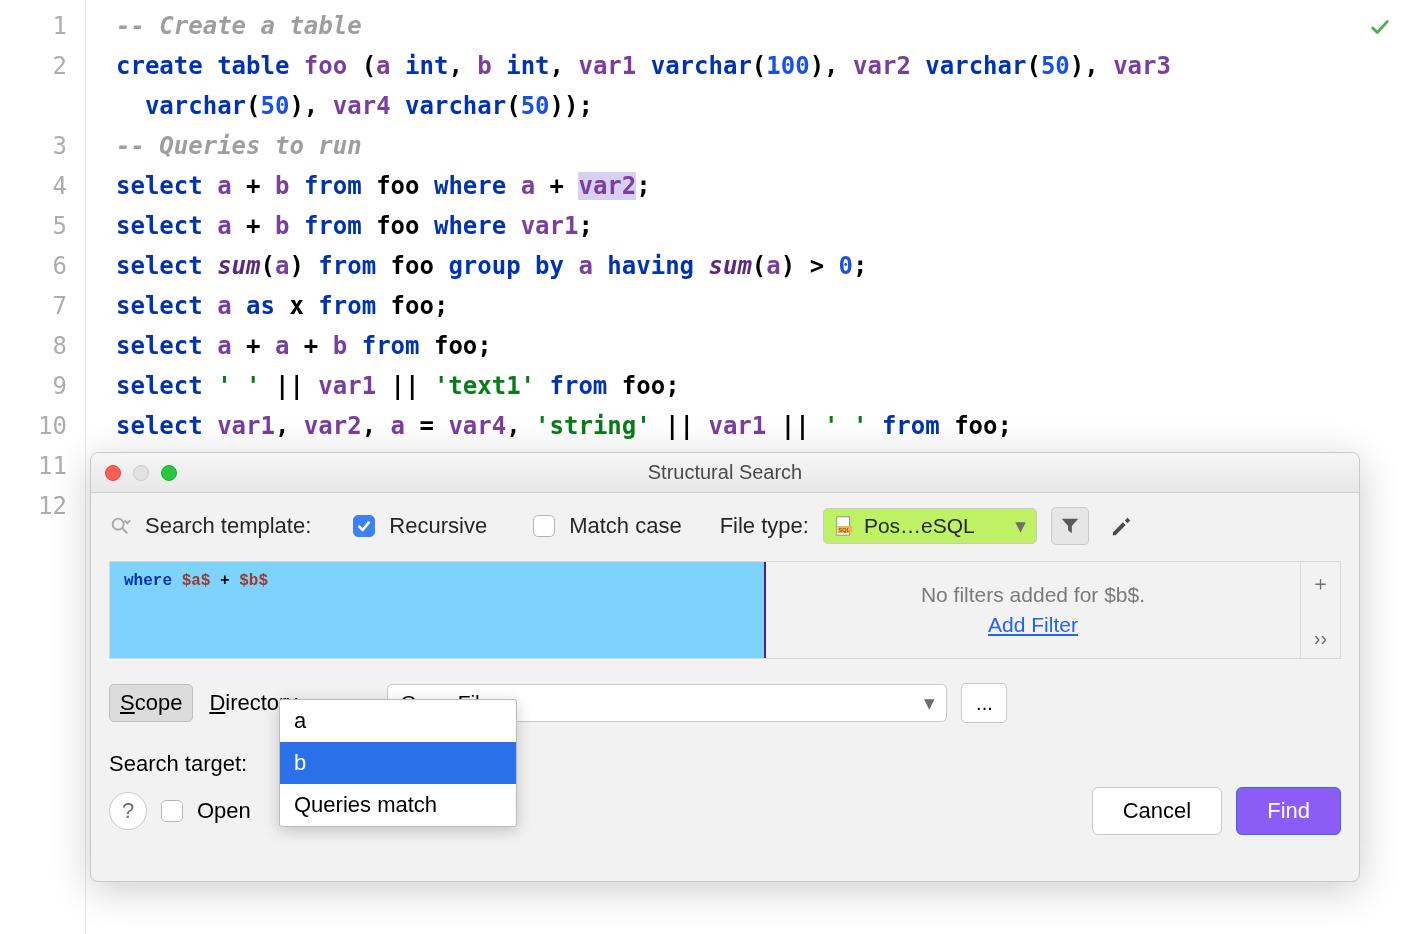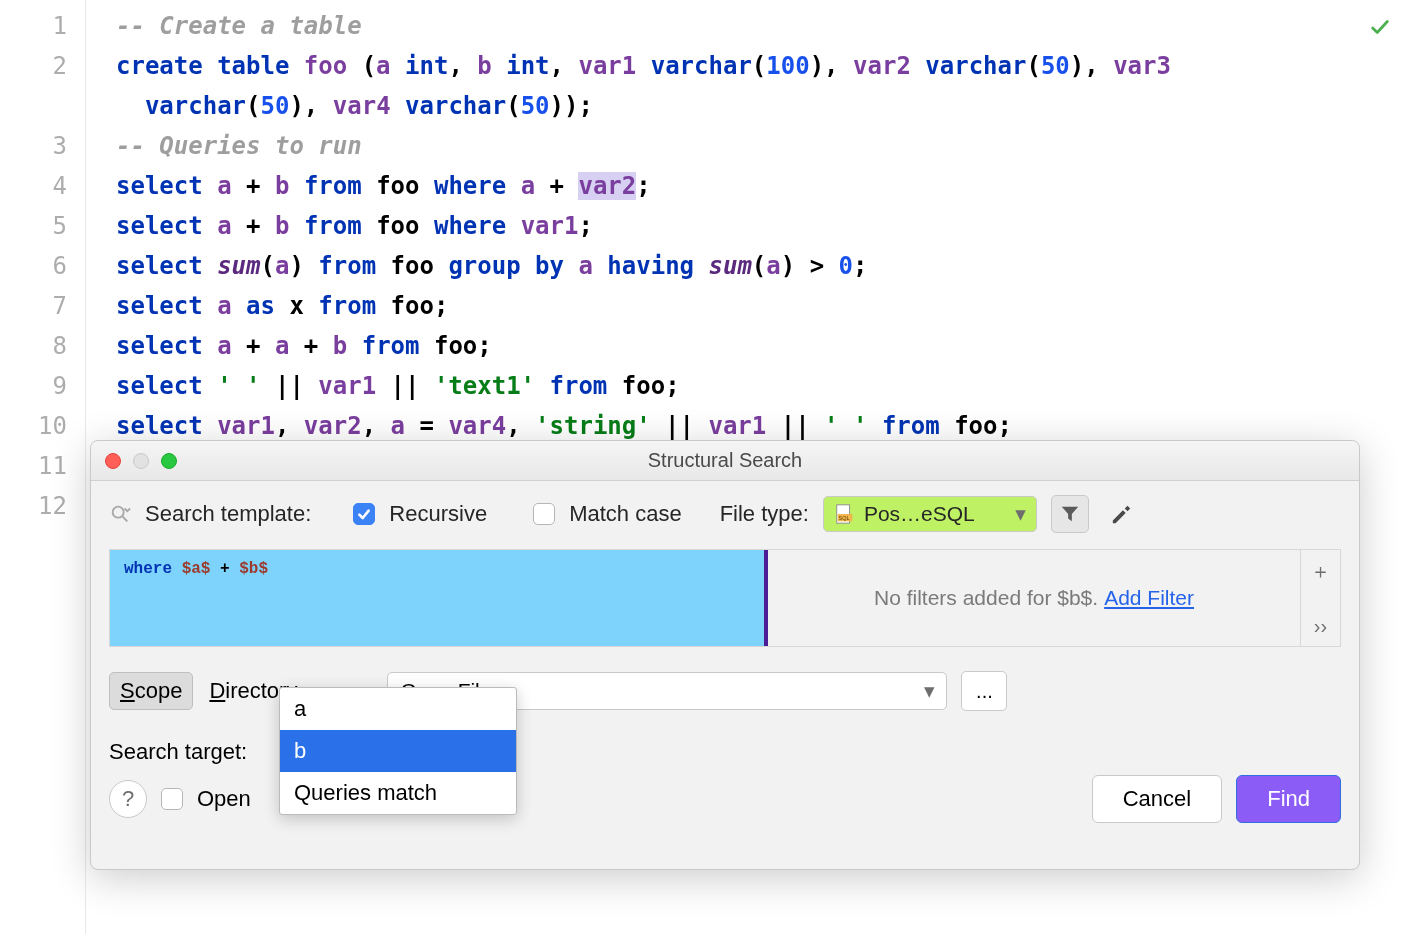--- a/index.html
+++ b/index.html
@@ -12,21 +12,21 @@
 .kw{color:#0033b3;font-weight:700}
 .id{color:#7a3e9e;font-weight:700}
 .num{color:#1750eb;font-weight:700}
 .str{color:#067d17;font-weight:700}
 .fn{color:#5b2a7f;font-style:italic;font-weight:700}
 .plain{color:#000;font-weight:700}
 .hl{background:#d7d0f2}
 .caret-line{background:#fffae3;position:absolute;left:0;right:0;height:40px;z-index:-1}
 .check{position:absolute;top:10px;right:18px}
 .check svg{width:28px;height:22px}
-.dialog{position:absolute;top:440px;left:90px;width:1270px;height:430px;background:#f2f2f2;border:1px solid #c9c9c9;border-radius:8px;box-shadow:0 8px 40px rgba(0,0,0,.2);overflow:visible}
+.dialog{position:absolute;top:452px;left:90px;width:1270px;height:430px;background:#f2f2f2;border:1px solid #c9c9c9;border-radius:8px;box-shadow:0 8px 40px rgba(0,0,0,.2);overflow:visible}
 .titlebar{height:40px;display:flex;align-items:center;position:relative;background:linear-gradient(#f5f5f5,#e8e8e8);border-bottom:1px solid #d0d0d0;border-radius:8px 8px 0 0}
 .traffic{display:flex;gap:12px;margin-left:14px}
 .tl{width:16px;height:16px;border-radius:50%}
 .tl.red{background:#ff5f57;border:1px solid #e4433a}
 .tl.yel{background:#e2e2e2;border:1px solid #c9c9c9}
 .tl.grn{background:#28c840;border:1px solid #1aab2b}
 .dtitle{position:absolute;left:0;right:0;text-align:center;font-size:20px;color:#4a4a4a}
 .row1{display:flex;align-items:center;gap:14px;padding:14px 18px 10px 18px;font-size:22px;color:#262626}
 .magnifier{width:22px;height:22px;opacity:.55}
 .chk{width:22px;height:22px;border:1px solid #b6b6b6;border-radius:5px;display:inline-flex;align-items:center;justify-content:center;background:#fff}
@@ -34,21 +34,21 @@
 .chk.on svg{width:16px;height:16px}
 .filetype{display:flex;align-items:center;gap:8px;background:#bef264;border:1px solid #c9c9c9;border-radius:5px;padding:5px 10px;font-size:21px;width:214px}
 .fticon{width:22px;height:22px}
 .tri{margin-left:auto;color:#6e6e6e}
 .toolbtn{width:38px;height:38px;display:flex;align-items:center;justify-content:center;border:1px solid #c9c9c9;border-radius:5px;background:#e6e6e6}
 .toolbtn svg{width:22px;height:22px}
 .wrench{background:transparent;border:none}
 .panel-mid{display:flex;margin:6px 18px 0 18px;border:1px solid #d7d7d7;height:98px}
 .template-box{flex:1;background:#7dd3fc;padding:10px 14px;font-family:Liberation Mono, monospace;font-size:16px;font-weight:700}
 .var{color:#9c3b2e}
-.filter-box{width:536px;border-left:4px solid #4c1d95;display:flex;flex-direction:row;align-items:center;justify-content:center;font-size:21px;color:#7a7a7a;gap:6px;position:relative}
+.filter-box{width:536px;border-left:2px solid #4c1d95;display:flex;flex-direction:column;align-items:center;justify-content:center;font-size:21px;color:#7a7a7a;gap:6px;position:relative}
 .addfilter{color:#2563eb;text-decoration:underline}
 .sidecol{width:40px;border-left:1px solid #d7d7d7;display:flex;flex-direction:column;align-items:center;justify-content:space-between;padding:8px 0;color:#6e6e6e;font-size:20px}
 .row3{display:flex;align-items:center;gap:14px;padding:24px 18px 0 18px;font-size:22px}
 .scope-btn{background:#dcdcdc;border:1px solid #bfbfbf;border-radius:5px;padding:5px 10px}
 .scope-btn u,.dir-btn u{text-decoration:underline}
 .dir-btn{padding:5px 2px}
 .select{flex:0 0 560px;background:#fff;border:1px solid #c9c9c9;border-radius:5px;padding:6px 12px;font-size:21px;display:flex;align-items:center}
 .select .tri{margin-left:auto}
 .dots{width:46px;height:40px;background:#fff;border:1px solid #c9c9c9;border-radius:5px;display:flex;align-items:center;justify-content:center;font-size:20px}
 .row4{display:flex;align-items:center;gap:14px;padding:28px 18px 0 18px;font-size:22px;position:relative}

